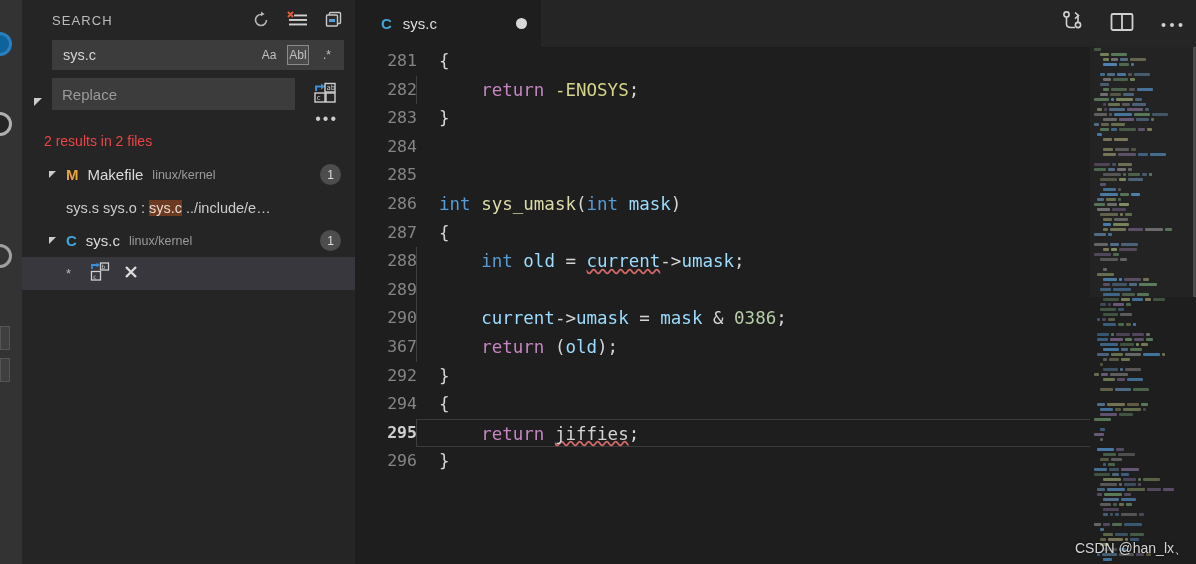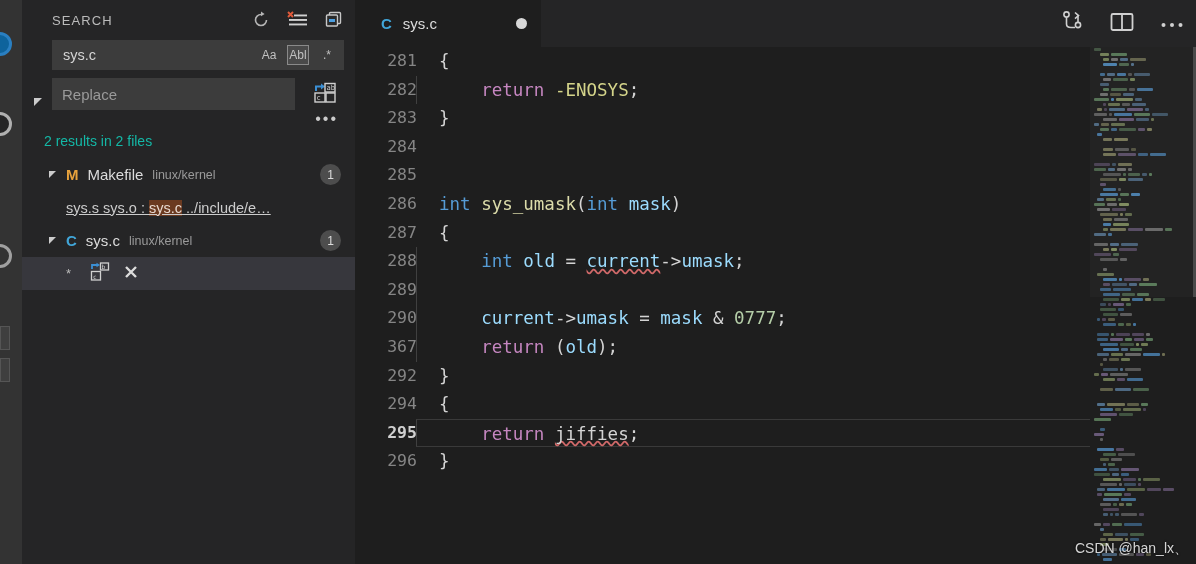--- a/index.html
+++ b/index.html
@@ -89,21 +89,21 @@
     width: 34px; height: 32px; margin-left: 14px;
     display: flex; align-items: center; justify-content: center; cursor: pointer;
   }
   .dots-row {
     width: 292px; height: 18px; display: flex;
     justify-content: flex-end; padding-right: 6px; align-items: center;
   }
   .dots { color: #cccccc; font-size: 16px; letter-spacing: 2px; cursor: pointer; line-height: 10px;}
 
   .result-count {
-    padding-left: 22px; font-size: 14px; color: #14b8a6;
+    padding-left: 22px; font-size: 14px; color: #ef4444;
     height: 26px; display: flex; align-items: center;
   }
 
   .res-list { margin-top: 4px; }
   .res-file {
     height: 33px; display: flex; align-items: center;
     padding-left: 44px; padding-right: 14px; cursor: pointer; position: relative;
   }
   .tri-sm {
     position: absolute; left: 27px; top: 13px;
@@ -122,21 +122,21 @@
   }
 
   .res-match {
     height: 33px; display: flex; align-items: center;
     padding-left: 44px; padding-right: 10px; cursor: pointer;
     color: #cccccc; font-size: 14.5px; white-space: nowrap; overflow: hidden;
   }
   .res-match.selected { background: #37373d; }
   .match-hl { background: #6b3a20; color: #e8d9d0; }
   .star { color: #bbbbbb; margin-right: 11px; font-size: 13px; }
-  .match-text { flex: 1; overflow: hidden; text-overflow: ellipsis; text-decoration: underline; }
+  .match-text { flex: 1; overflow: hidden; text-overflow: ellipsis; }
   .row-actions { display: flex; align-items: center; gap: 12px; margin-left: 8px; }
 
   
   .editor { flex: 1; height: 564px; background: #1e1e1e; position: relative; }
 
   .tabbar { height: 47px; background: #252526; display: flex; align-items: stretch; position: relative;}
   .tab {
     width: 186px; background: #1e1e1e; display: flex; align-items: center;
     padding: 0 14px 0 26px; cursor: pointer; position: relative;
   }
@@ -366,21 +366,21 @@
     <div class="code-area">
         <div class="code-line"><span class="ln">281</span><span class="ctext"><span>{</span></span></div>
         <div class="code-line"><span class="ln">282</span><span class="ctext guide" style="padding-left: 22px;">    <span class="kw">return </span><span class="con">-ENOSYS</span><span>;</span></span></div>
         <div class="code-line"><span class="ln">283</span><span class="ctext"><span>}</span></span></div>
         <div class="code-line"><span class="ln">284</span><span class="ctext"></span></div>
         <div class="code-line"><span class="ln">285</span><span class="ctext"></span></div>
         <div class="code-line"><span class="ln">286</span><span class="ctext"><span class="ty">int </span><span class="fn">sys_umask</span><span>(</span><span class="ty">int </span><span class="var">mask</span><span>)</span></span></div>
         <div class="code-line"><span class="ln">287</span><span class="ctext"><span>{</span></span></div>
         <div class="code-line"><span class="ln">288</span><span class="ctext guide" style="padding-left: 22px;">    <span class="ty">int </span><span class="var">old</span><span> = </span><span class="var sq">current</span><span>-&gt;</span><span class="var">umask</span><span>;</span></span></div>
         <div class="code-line"><span class="ln">289</span><span class="ctext guide" style="padding-left: 22px;">    </span></div>
-        <div class="code-line"><span class="ln">290</span><span class="ctext guide" style="padding-left: 22px;">    <span class="var">current</span><span>-&gt;</span><span class="var">umask</span><span> = </span><span class="var">mask</span><span> &amp; </span><span class="num">0777</span><span>;</span></span></div>
+        <div class="code-line"><span class="ln">290</span><span class="ctext guide" style="padding-left: 22px;">    <span class="var">current</span><span>-&gt;</span><span class="var">umask</span><span> = </span><span class="var">mask</span><span> &amp; </span><span class="num">0386</span><span>;</span></span></div>
         <div class="code-line"><span class="ln">367</span><span class="ctext guide" style="padding-left: 22px;">    <span class="kw">return </span><span>(</span><span class="var">old</span><span>);</span></span></div>
         <div class="code-line"><span class="ln">292</span><span class="ctext"><span>}</span></span></div>
         <div class="code-line"><span class="ln">294</span><span class="ctext"><span>{</span></span></div>
         <div class="code-line active"><span class="ln">295</span><span class="ctext guide" style="padding-left: 22px;">    <span class="kw">return </span><span class="plain sq">jiffies</span><span>;</span></span></div>
         <div class="code-line"><span class="ln">296</span><span class="ctext"><span>}</span></span></div>
       </div>
 
     <div class="minimap">
 
     <div class="mm-row" style="padding-left: 4px;">

